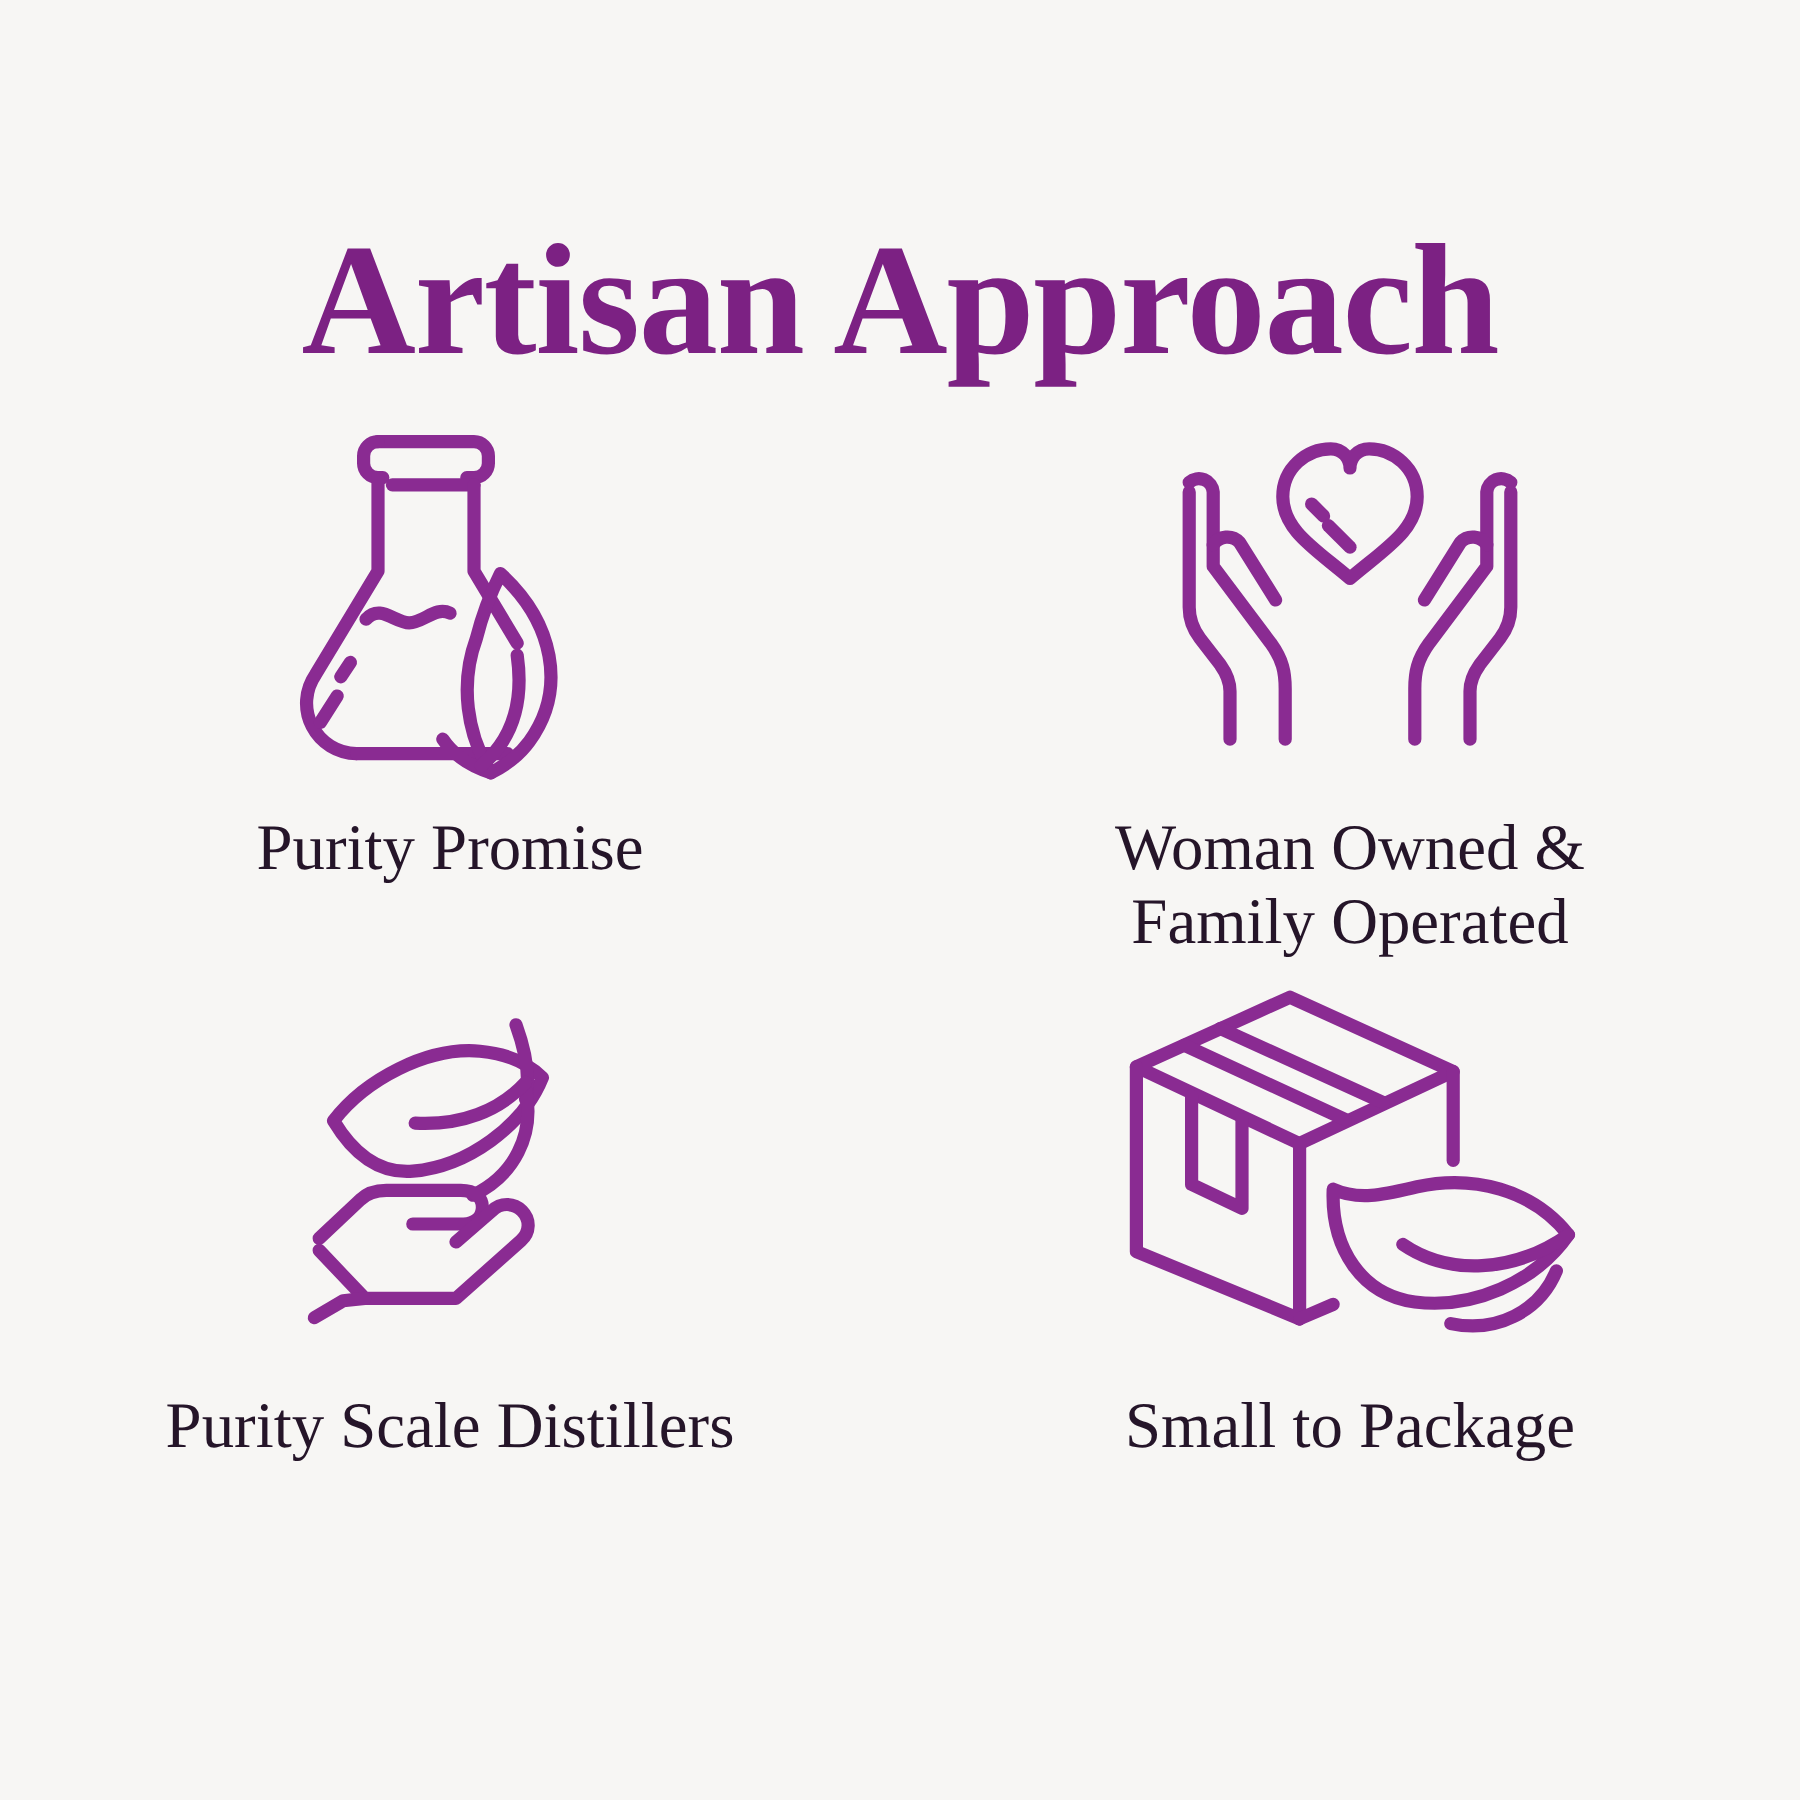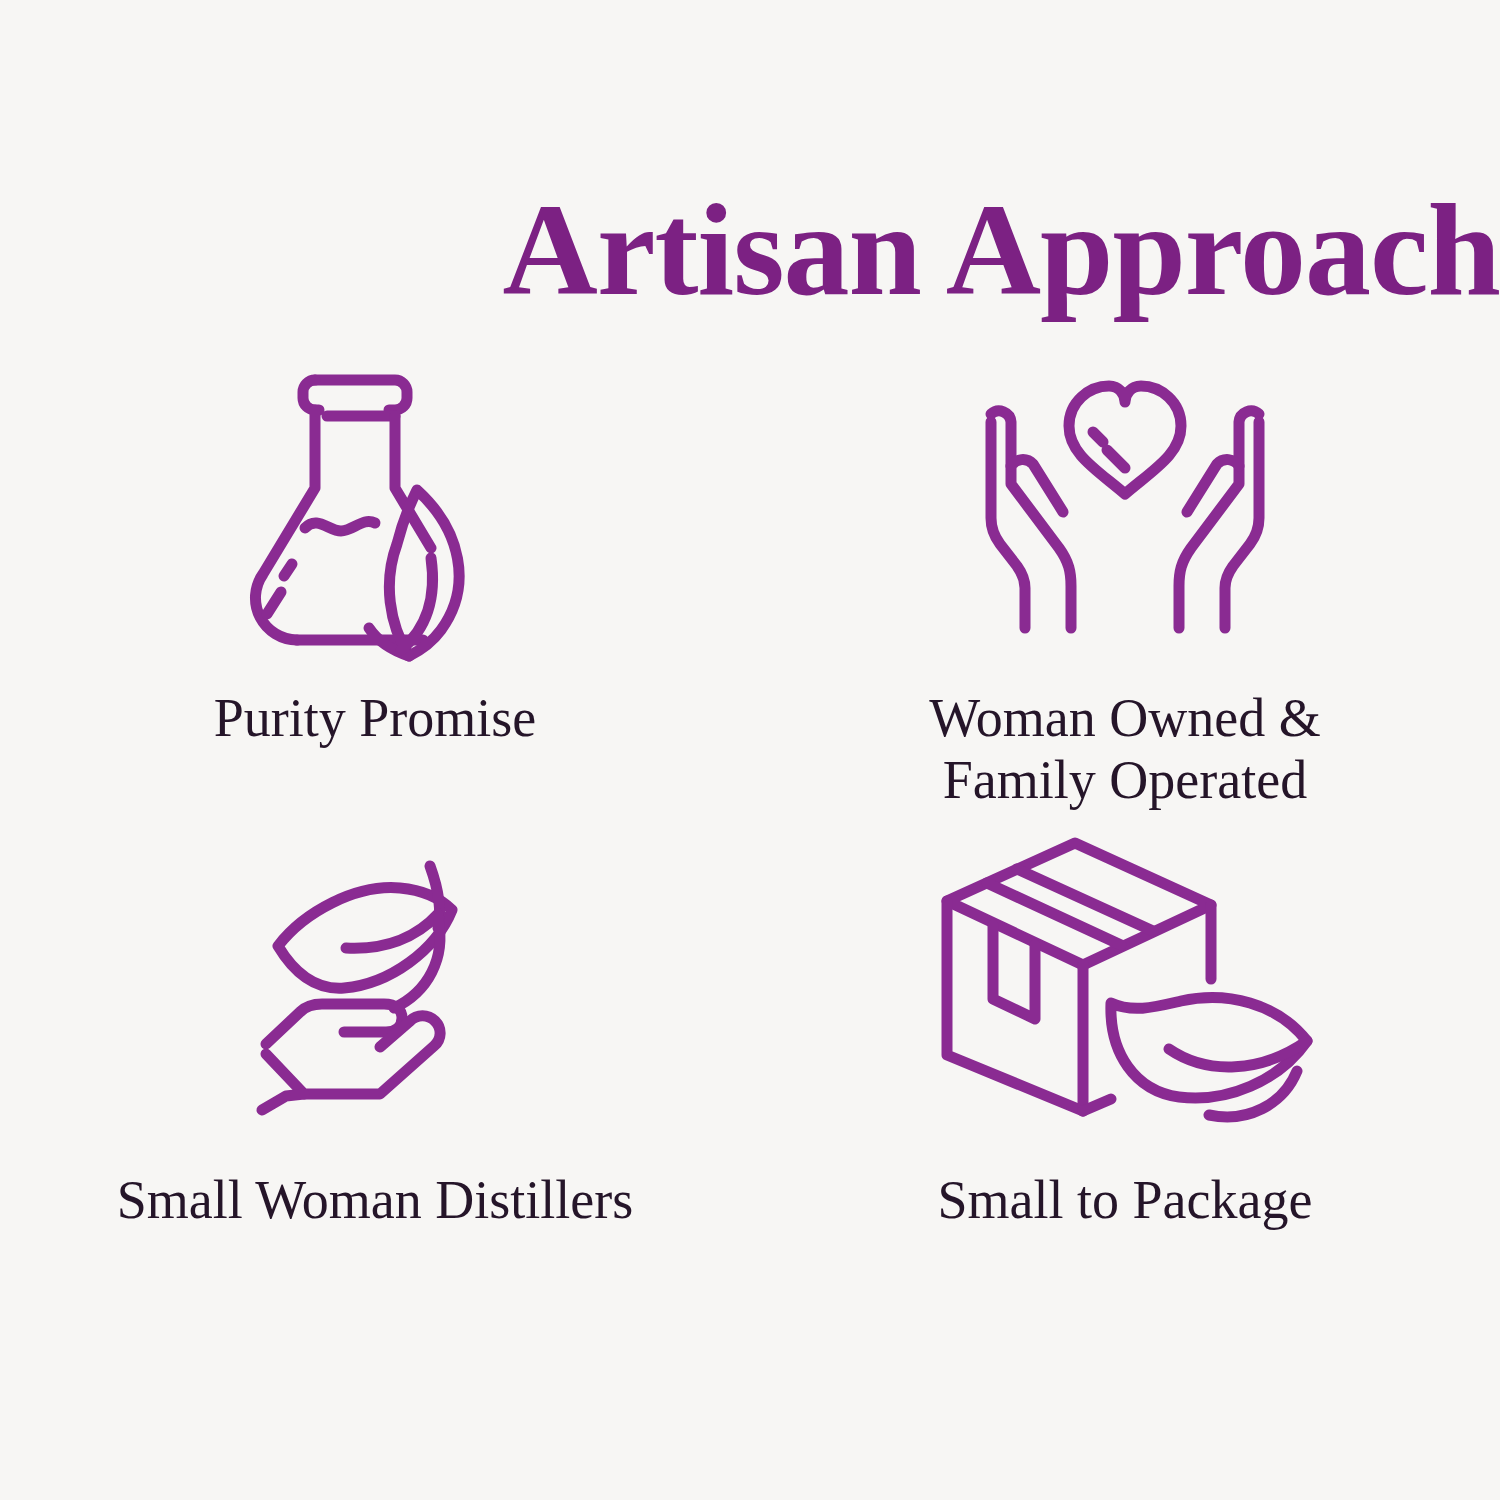--- a/index.html
+++ b/index.html
@@ -20,37 +20,37 @@
     background: #f7f6f4;
     box-sizing: border-box;
   }
 
   
   .heading-wrap {
     position: absolute;
     top: 96px;
     left: 0;
     width: 1500px;
-    text-align: right;
+    text-align: center;
   }
   .heading {
     display: inline-block;
     font-family: "Liberation Serif", "DejaVu Serif", serif;
     font-weight: 700;
     font-size: 132px;
     line-height: 1.0;
     letter-spacing: -1px;
     color: #7c2183;
     white-space: nowrap;
   }
 
   
   .grid {
     position: absolute;
-    top: 360px;
+    top: 348px;
     left: 0;
     width: 1330px;
     height: 1060px;
     display: grid;
     grid-template-columns: 750px 750px;
     grid-template-rows: 470px 420px;
   }
   .cell {
     position: relative;
     display: flex;
@@ -177,21 +177,21 @@
 
           <path d="M6 196 l34 -32 c6 -6 14 -8 22 -8 h62
                    c12 0 18 6 18 14 c0 8 -6 14 -16 14 H84"></path>
 
           <path d="M6 206 l38 40 h76 l54 -48
                    c8 -7 8 -18 1 -25 c-7 -7 -18 -7 -25 0 l-30 26"></path>
 
           <path d="M44 246 l-18 2 l-24 14"></path>
         </svg>
       </div>
-      <div class="feature-label">Small Woman Distillers</div>
+      <div class="feature-label">Purity Scale Distillers</div>
     </div>
 
     <div class="cell c2 r2">
       <div class="icon-box">
         <svg width="400" height="295" viewBox="0 0 400 295" fill="none" stroke="#8a2b92" stroke-width="11" stroke-linecap="round" stroke-linejoin="round">
 
           <path d="M22 68 L150 10 L286 72 L158 132 Z"></path>
 
           <path d="M62 50 L196 112"></path>
           <path d="M92 36 L228 98"></path>

